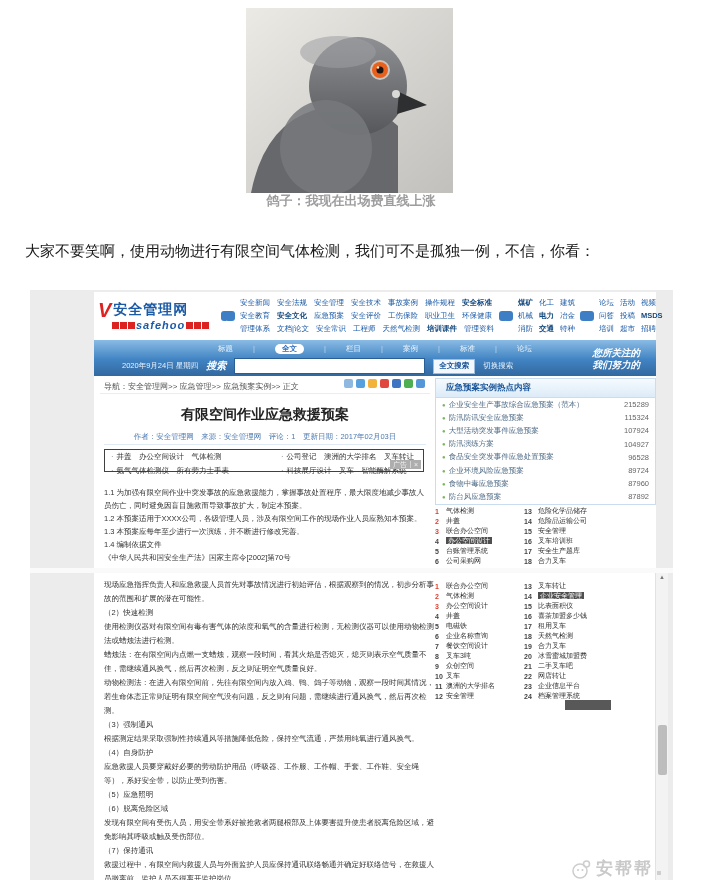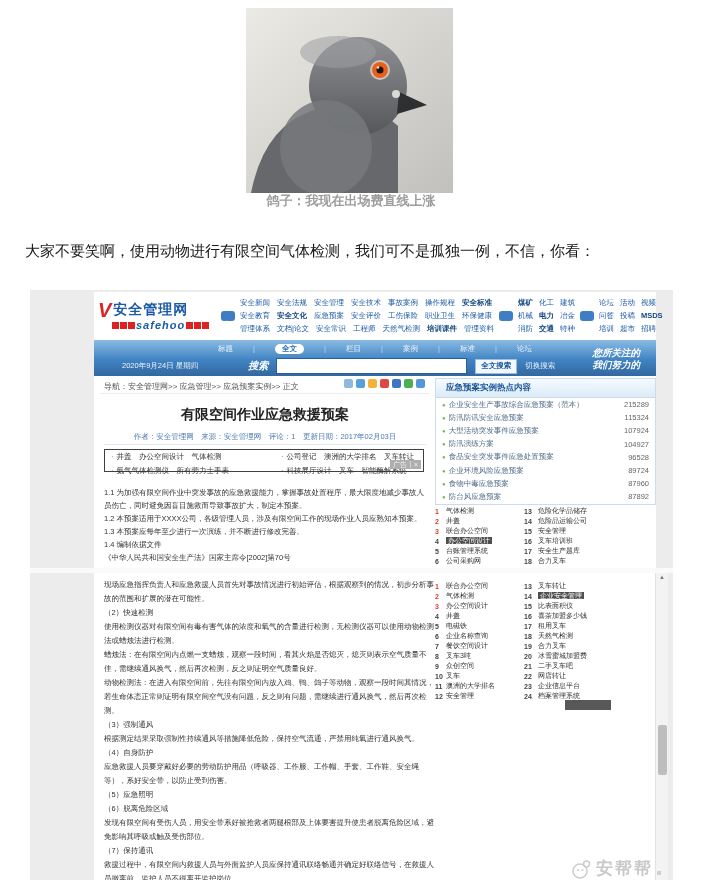--- a/index.html
+++ b/index.html
@@ -38,21 +38,21 @@
   
   .blue-bar{left:64px;top:50px;width:562px;height:36px;
     background:linear-gradient(#8abbe4,#4083c3 55%,#33689f);}
   .tabs{height:13px;display:flex;justify-content:center;align-items:center;gap:20px;
     font-size:7.5px;color:#eaf3fb;padding-top:2px;}
   .tab{cursor:default;}
   .tab.active{background:#fff;color:#2a6bbf;padding:0 7px;border-radius:6px;font-weight:bold;}
   .sep{color:#bdd7ee;}
   .search-row{display:flex;align-items:center;margin-top:3px;padding-left:28px;gap:8px;position:relative;}
   .sr-date{font-size:7.5px;color:#eaf2fb;}
-  .sr-label{font-size:10px;color:#fff;font-style:italic;font-weight:bold;margin-left:42px;}
+  .sr-label{font-size:10px;color:#fff;font-style:italic;font-weight:bold;}
   .sr-input{width:185px;height:12px;background:#fff;border:1px solid #2a5e97;}
   .sr-btn{font-size:7.5px;background:#f2f8fd;color:#1a5598;border:1px solid #9dbede;
     height:15px;padding:0 5px;font-weight:bold;}
   .sr-switch{font-size:7.5px;color:#eaf3fb;}
   .slogan{position:absolute;right:16px;top:-11px;text-align:right;color:#fff;
     font-style:italic;font-weight:bold;font-size:9.5px;line-height:12px;}
   .slogan .l2{padding-left:14px;}
 
   
   .contentA{left:64px;top:86px;width:562px;height:194px;background:#fff;}

